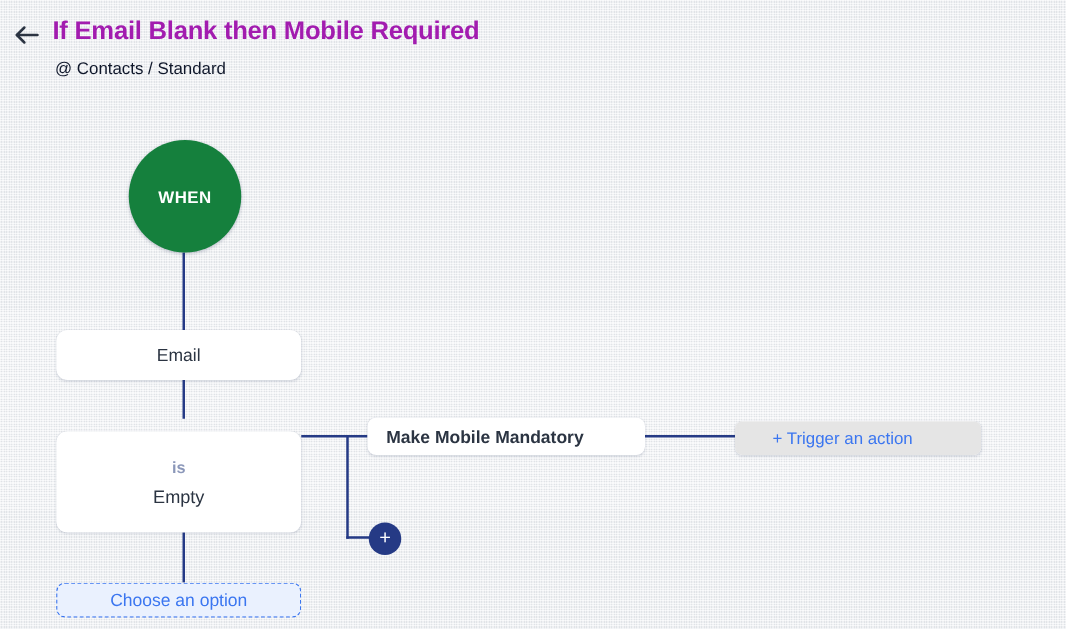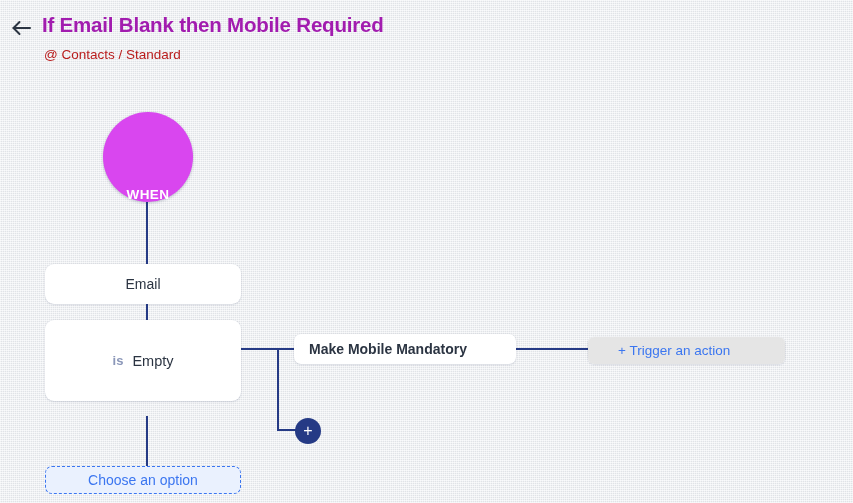--- a/index.html
+++ b/index.html
@@ -38,21 +38,21 @@
     font-size: 20.5px;
     font-weight: bold;
     color: #a21caf;
     letter-spacing: -0.2px;
     white-space: nowrap;
   }
   #breadcrumb {
     position: absolute;
     left: 44px; top: 47px;
     font-size: 13.5px;
-    color: #b91c1c;
+    color: #0f172a;
     white-space: nowrap;
   }
 
   
   #canvas {
     position: absolute;
     left: 0; top: 76px;
     width: 853px; height: 427px;
   }
 
@@ -70,22 +70,22 @@
     border-left: 2px solid #253a85;
     border-bottom: 2px solid #253a85;
   }
 
   
   #when-node {
     position: absolute;
     left: 103px; top: 36px;
     width: 90px; height: 90px;
     border-radius: 50%;
-    background: #d946ef;
-    display: flex; align-items: flex-end; justify-content: center;
+    background: #15803d;
+    display: flex; align-items: center; justify-content: center;
     cursor: pointer;
     box-shadow: 0 1px 3px rgba(20,30,70,0.25);
   }
   #when-label {
     color: #ffffff;
     font-size: 13.5px;
     font-weight: bold;
     letter-spacing: 0.4px;
   }
 
@@ -104,22 +104,23 @@
   #field-card {
     left: 45px; top: 188px;
     width: 196px; height: 40px;
   }
   #field-card-label {
     font-size: 14px;
     color: #2b3442;
   }
 
   #condition-card {
-    left: 45px; top: 244px;
+    left: 45px; top: 269px;
     width: 196px; height: 81px;
+    flex-direction: column;
     justify-content: center;
     gap: 9px;
   }
   #condition-operator {
     font-size: 13px;
     font-weight: bold;
     color: #8b97b9;
   }
   #condition-value {
     font-size: 14.5px;

